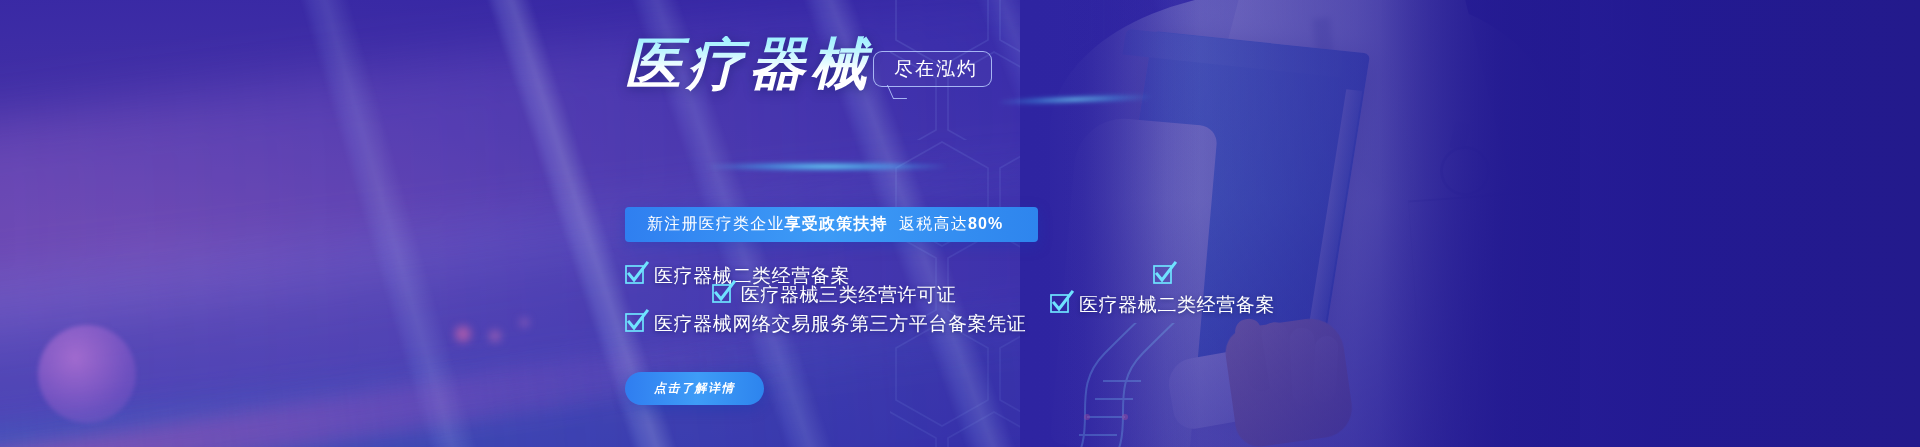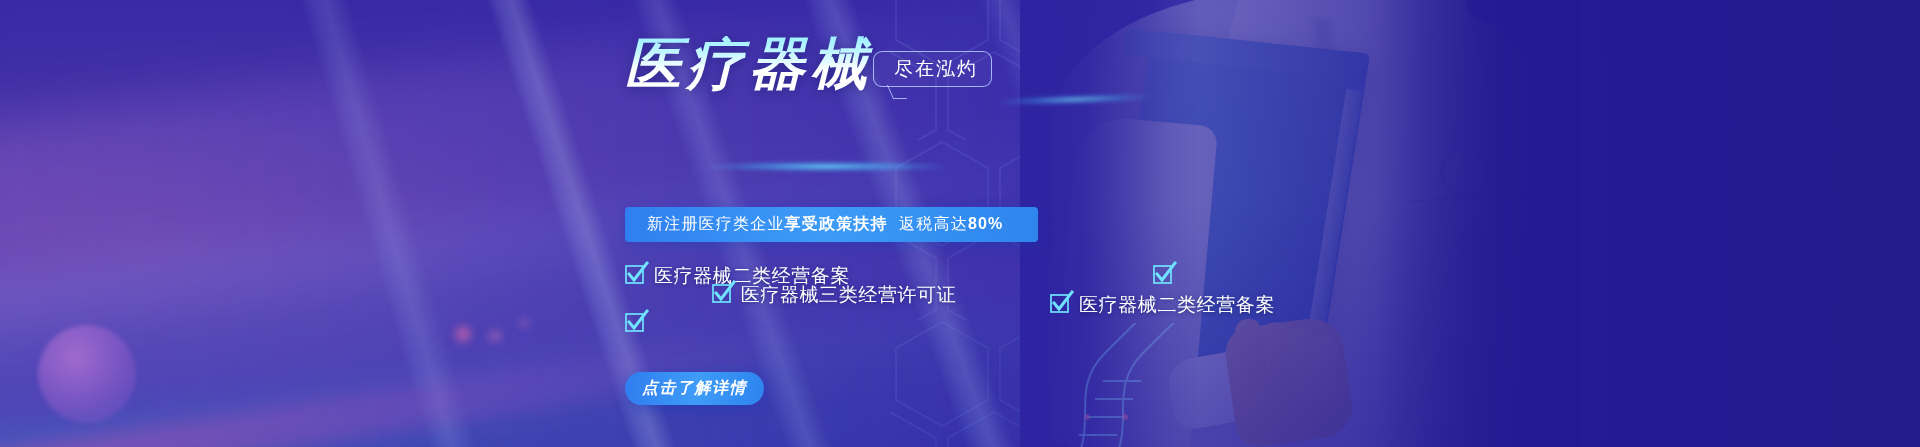--- a/index.html
+++ b/index.html
@@ -261,21 +261,21 @@
     text-shadow:0 1px 4px rgba(10,20,80,.55);
   }
   .chk{width:19px;height:19px;flex:0 0 19px;position:relative;display:block;}
   .chk svg{position:absolute;left:-2px;top:-5px;width:26px;height:26px;overflow:visible;}
 
   .cta{
     position:absolute;left:625px;top:372px;
     width:139px;height:33px;
     border-radius:17px;
     background:linear-gradient(92deg,#2f7df0 0%,#3e9cf7 52%,#2d84ee 100%);
-    color:#ffffff;font-size:16px;font-style:italic;font-weight:bold;
+    color:#ffffff;font-size:12px;font-style:italic;font-weight:bold;
     letter-spacing:1.5px;
     display:flex;align-items:center;justify-content:center;
     box-shadow:0 4px 14px rgba(20,60,180,.45);
     cursor:pointer;
   }
 </style>
 </head>
 <body>
 
 <div class="banner">
@@ -397,20 +397,21 @@
 
       <div class="cl-row">
         <div class="cl-col-a">
           <div class="cl-item">
             <span class="chk">
               <svg viewBox="0 0 26 26">
                   <rect x="3" y="5" width="17" height="17" fill="none" stroke="#6fe3ff" stroke-width="1.7"></rect>
                   <path d="M6 13 L11 19 L24 2" fill="none" stroke="#6fe3ff" stroke-width="3" stroke-linecap="square"></path>
                 </svg>
             </span>
+            <span class="label">医疗器械网络交易服务第三方平台备案凭证</span>
           </div>
         </div>
       </div>
 
 
     </div>
 
     <div class="checklist" style="left:1050px;top:266px;">
       <div class="cl-row">
         <div class="cl-item">

